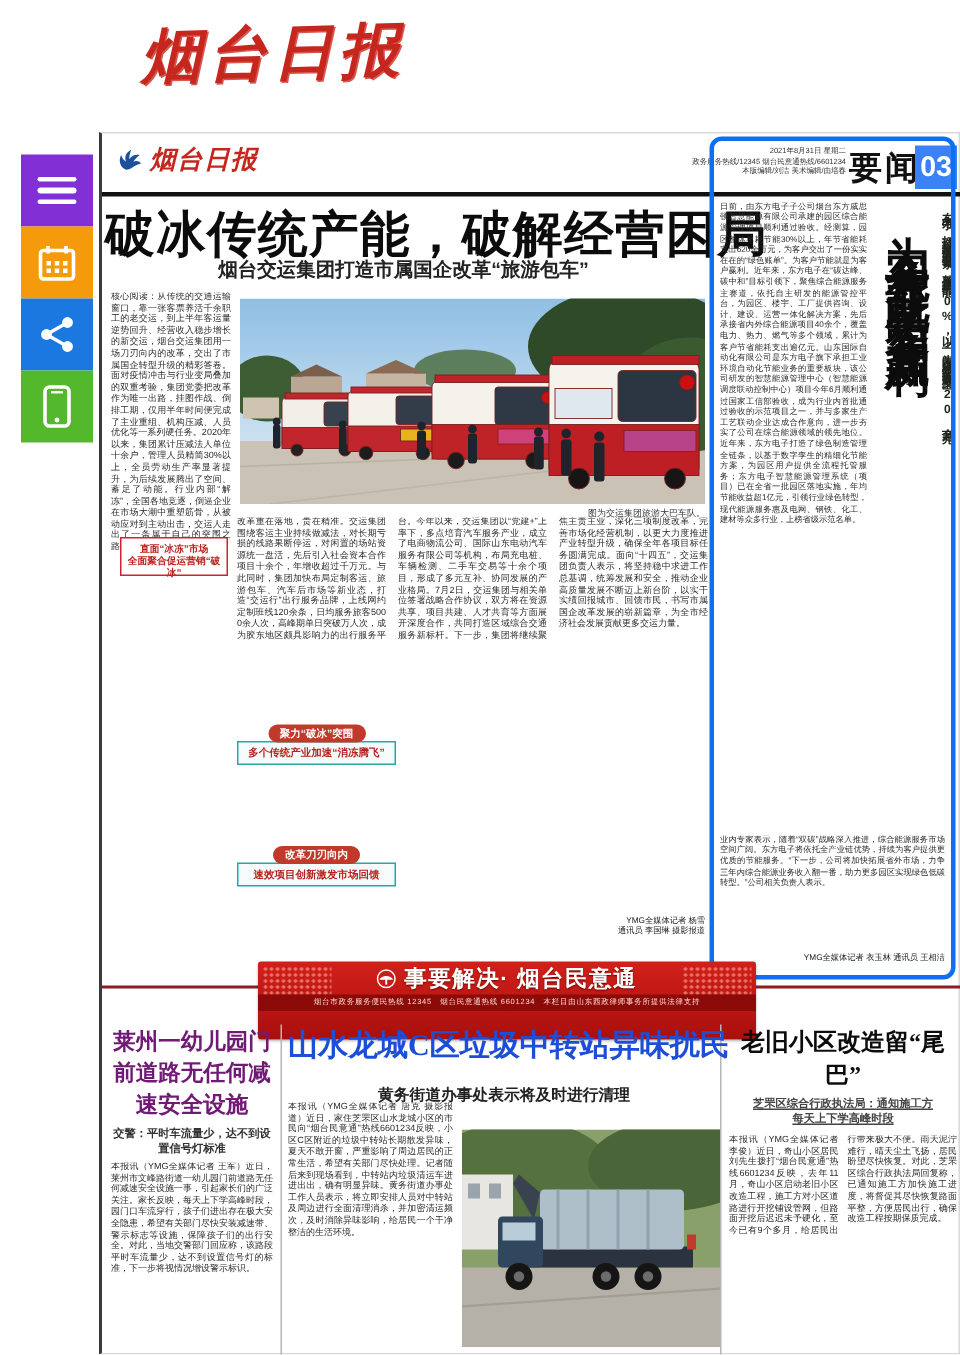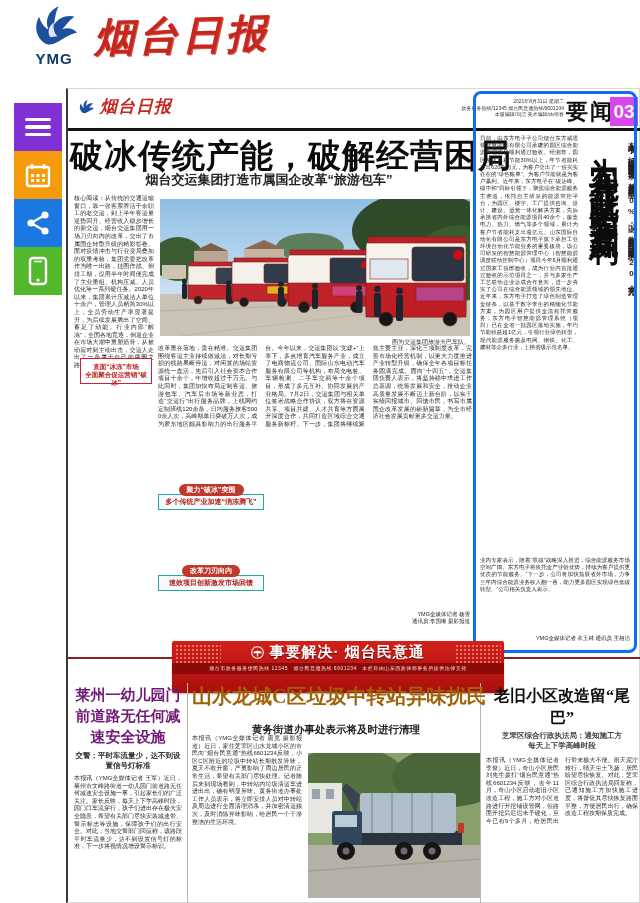--- a/index.html
+++ b/index.html
@@ -25,21 +25,21 @@
   
   #page{left:66px;top:88px;width:574px;height:815px;background:#fff;
     border:1px solid #d8d8d8;border-left:2px solid #3a3a3a;box-sizing:border-box;}
   #page .inner{position:absolute;left:0;top:0;width:574px;height:815px;}
 
   #mast-logo{left:8px;top:6px;display:flex;align-items:center;gap:4px;}
   #mast-brand{font-size:17px;font-weight:900;color:#c5271f;font-family:"DejaVu Serif",serif;
     font-style:italic;letter-spacing:1px;}
   #dateline{left:350px;top:9px;width:146px;text-align:right;font-size:5px;line-height:6.5px;color:#333;}
   #section-label{left:498px;top:8px;font-size:22px;font-weight:900;color:#111;letter-spacing:2px;}
-  #page-num{left:542px;top:8px;width:28px;height:29px;background:#d946ef;color:#fff;
+  #page-num{left:542px;top:8px;width:28px;height:29px;background:#3b82f6;color:#fff;
     font-size:19px;font-weight:bold;text-align:center;line-height:29px;}
   #mast-rule{left:0;top:39px;width:574px;height:2.5px;background:#111;}
 
   
   #main-headline{left:2px;top:45px;width:398px;text-align:center;font-size:33px;font-weight:900;
     color:#0c0c0c;font-family:"Liberation Serif",serif;letter-spacing:1px;white-space:nowrap;}
   #main-subtitle{left:2px;top:82px;width:398px;text-align:center;font-size:13px;font-weight:bold;color:#222;}
   .bodytxt{font-size:6px;line-height:7.6px;color:#2a2a2a;text-align:justify;word-break:break-all;overflow:hidden;}
   #main-col1{left:6px;top:106px;width:80px;height:434px;}
   #main-cols{left:90px;top:256px;width:314px;height:282px;column-count:3;column-gap:8px;}
@@ -81,41 +81,34 @@
     color:#ffd9d0;font-size:5px;line-height:11px;text-align:center;letter-spacing:.5px;overflow:hidden;}
 
   
   .vsep{width:1px;background:#b5b5b5;top:594px;height:221px;}
   #sep1{left:119px;} #sep2{left:412px;}
   #bl-title{left:4px;top:596px;width:112px;text-align:center;font-size:15px;line-height:21px;
     font-weight:900;color:#701a75;font-family:"Liberation Serif",serif;}
   #bl-sub{left:4px;top:662px;width:112px;text-align:center;font-size:7.5px;line-height:9.5px;color:#333;font-weight:bold;}
   #bl-body{left:6px;top:686px;width:108px;height:128px;}
   #bm-title{left:124px;top:594px;width:288px;text-align:center;font-size:20px;font-weight:900;
-    color:#a16207;white-space:nowrap;font-family:"Liberation Serif",serif;}
+    color:#1d4ed8;white-space:nowrap;font-family:"Liberation Serif",serif;}
   #bm-sub{left:124px;top:622px;width:288px;text-align:center;font-size:10.5px;font-weight:bold;color:#222;margin-top:12px;}
   #bm-body{left:124px;top:646px;width:110px;height:168px;}
   #truck-photo{left:240px;top:664px;width:172px;height:145px;}
   #br-title{left:416px;top:596px;width:156px;text-align:center;font-size:16px;line-height:22px;
     font-weight:900;color:#0c0c0c;font-family:"Liberation Serif",serif;}
-  #br-sub{left:416px;top:642px;width:156px;text-align:center;font-size:7.5px;line-height:9.5px;color:#444;font-weight:bold;}
+  #br-sub{left:416px;top:642px;width:156px;text-align:center;font-size:7.5px;line-height:9.5px;color:#444;font-weight:bold;text-decoration:underline;}
   #br-body{left:418px;top:668px;width:152px;height:146px;column-count:2;column-gap:6px;}
 </style>
 </head>
 <body>
 
 <div id="stage">
 
-  <div class="abs" id="site-logo">
-    <svg width="58" height="46" viewBox="0 0 100 80">
-      <path d="M38,70 C20,62 14,40 24,22 C28,34 33,40 40,44 C34,28 40,12 58,4 C52,16 52,26 50,36 C58,24 72,18 86,22 C76,28 72,36 64,44 C74,40 84,42 90,50 C78,52 70,58 60,64 C52,69 44,72 38,70 Z" fill="#1c4f9c"></path>
-      <path d="M44,58 C38,50 40,38 50,32 C48,42 50,50 56,56 Z" fill="#ffffff" opacity="0.85"></path>
-    </svg>
-    <div class="ymg-txt">YMG</div>
-  </div>
   <div class="abs" id="brand-calli">烟台日报</div>
 
   <div class="abs side-btn hamb" id="btn-menu">
     <div>
         <span></span>
         <span></span>
         <span></span>
       </div>
   </div>
   <div class="abs side-btn" id="btn-calendar">

